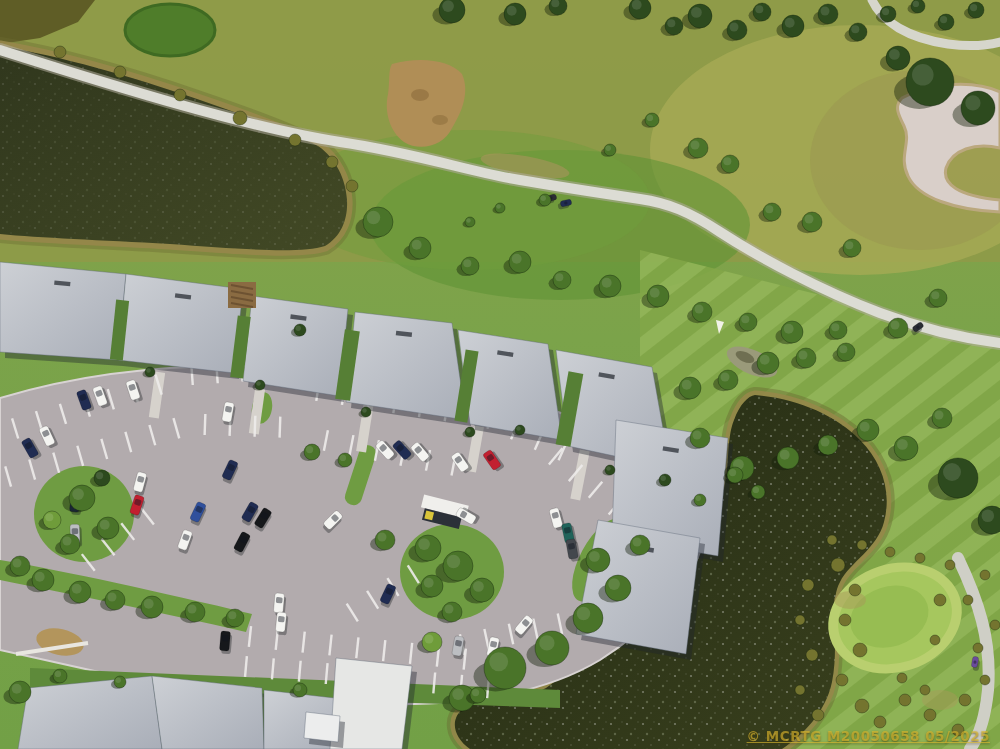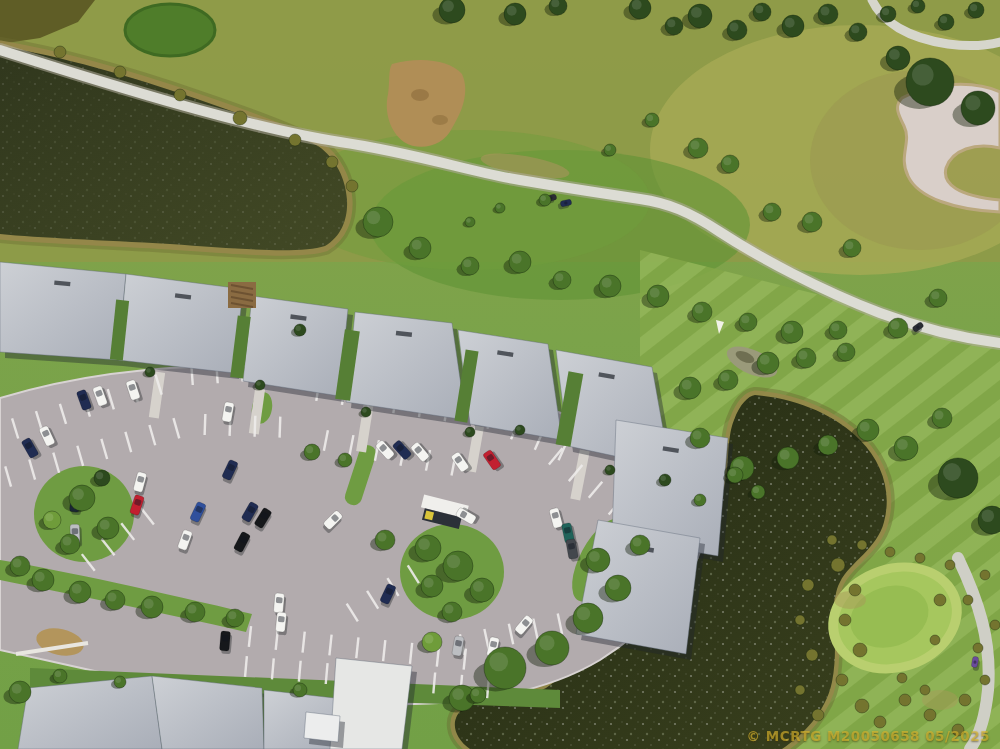--- a/index.html
+++ b/index.html
@@ -2,21 +2,21 @@
 <html><head>
 <meta charset="utf-8">
 <style>
   html,body{margin:0;padding:0;background:#222;}
   #stage{position:relative;width:1000px;height:749px;overflow:hidden;font-family:"DejaVu Sans",sans-serif;}
   #stage svg{position:absolute;left:0;top:0;}
   #watermark{
     position:absolute;right:10px;bottom:5px;
     font-family:"DejaVu Sans",sans-serif;font-size:13.5px;font-weight:bold;letter-spacing:.5px;
     color:rgba(224,188,46,.62);text-shadow:0 1px 2px rgba(60,50,10,.55);
-    pointer-events:none;white-space:nowrap;
+    pointer-events:none;white-space:nowrap;text-decoration:underline;
   }
 </style>
 </head>
 <body>
 
 <div id="stage">
 <svg width="1000" height="749" viewBox="0 0 1000 749">
   <defs>
     <linearGradient id="grassG" x1="0" y1="0" x2="0" y2="1">
       <stop offset="0" stop-color="#8da04a"></stop>

